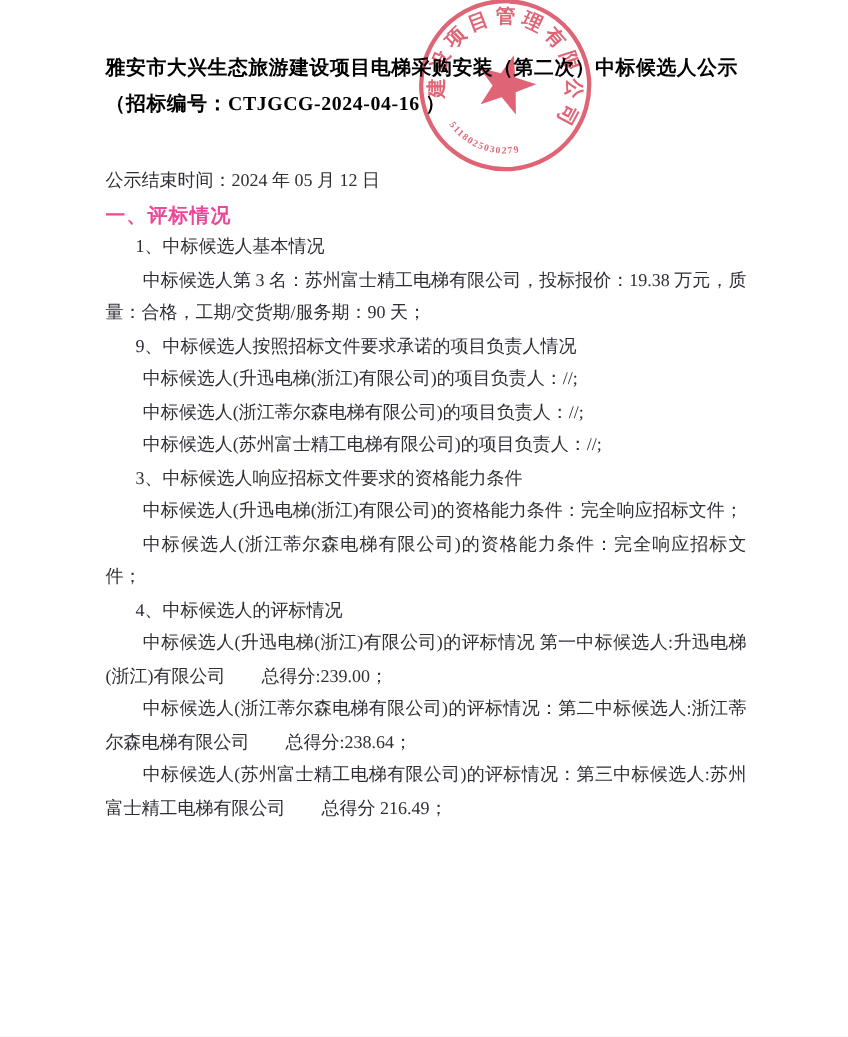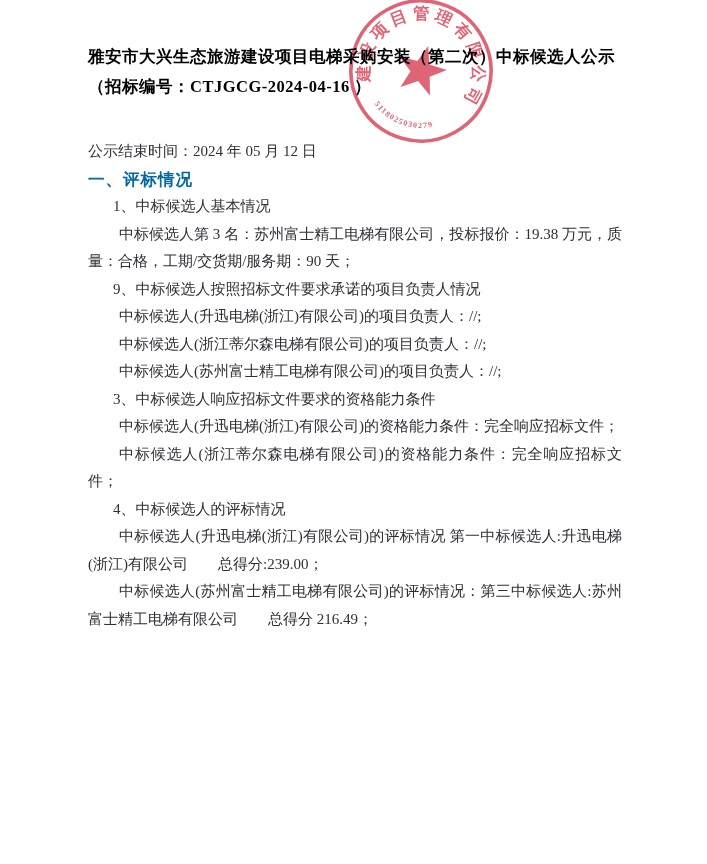--- a/index.html
+++ b/index.html
@@ -33,21 +33,21 @@
     line-height: 27.5px;
   }
   .body-text p {
     margin: 0;
     text-align: justify;
   }
   p.meta, p.plain { text-indent: 0; }
   p.h {
     font-weight: bold;
     font-size: 16.5px;
-    color: #0369a1;
+    color: #ec4899;
     letter-spacing: 1px;
   }
   p.num { text-indent: 25px; }
   p.body { text-indent: 31px; }
   .seal {
     position: absolute;
     left: 336px;
     top: -14px;
     width: 170px;
     height: 170px;
@@ -85,20 +85,21 @@
       <p class="body">中标候选人第 3 名：苏州富士精工电梯有限公司，投标报价：19.38 万元，质量：合格，工期/交货期/服务期：90 天；</p>
       <p class="num">9、中标候选人按照招标文件要求承诺的项目负责人情况</p>
       <p class="body">中标候选人(升迅电梯(浙江)有限公司)的项目负责人：//;</p>
       <p class="body">中标候选人(浙江蒂尔森电梯有限公司)的项目负责人：//;</p>
       <p class="body">中标候选人(苏州富士精工电梯有限公司)的项目负责人：//;</p>
       <p class="num">3、中标候选人响应招标文件要求的资格能力条件</p>
       <p class="body">中标候选人(升迅电梯(浙江)有限公司)的资格能力条件：完全响应招标文件；</p>
       <p class="body">中标候选人(浙江蒂尔森电梯有限公司)的资格能力条件：完全响应招标文件；</p>
       <p class="num">4、中标候选人的评标情况</p>
       <p class="body">中标候选人(升迅电梯(浙江)有限公司)的评标情况 第一中标候选人:升迅电梯(浙江)有限公司　　总得分:239.00；</p>
+      <p class="body">中标候选人(浙江蒂尔森电梯有限公司)的评标情况：第二中标候选人:浙江蒂尔森电梯有限公司　　总得分:238.64；</p>
       <p class="body">中标候选人(苏州富士精工电梯有限公司)的评标情况：第三中标候选人:苏州富士精工电梯有限公司　　总得分 216.49；</p>
 
     </div>
   </div>
 
   <svg class="seal" viewBox="0 0 170 170" xmlns="http://www.w3.org/2000/svg">
     <defs>
       <path id="seal-name-arc" d="M 40,111 A 52,52 0 1 1 130,111" fill="none"></path>
       <path id="seal-number-arc" d="M 48.4,128.7 A 57,57 0 0 0 121.6,128.7" fill="none"></path>
     </defs>

